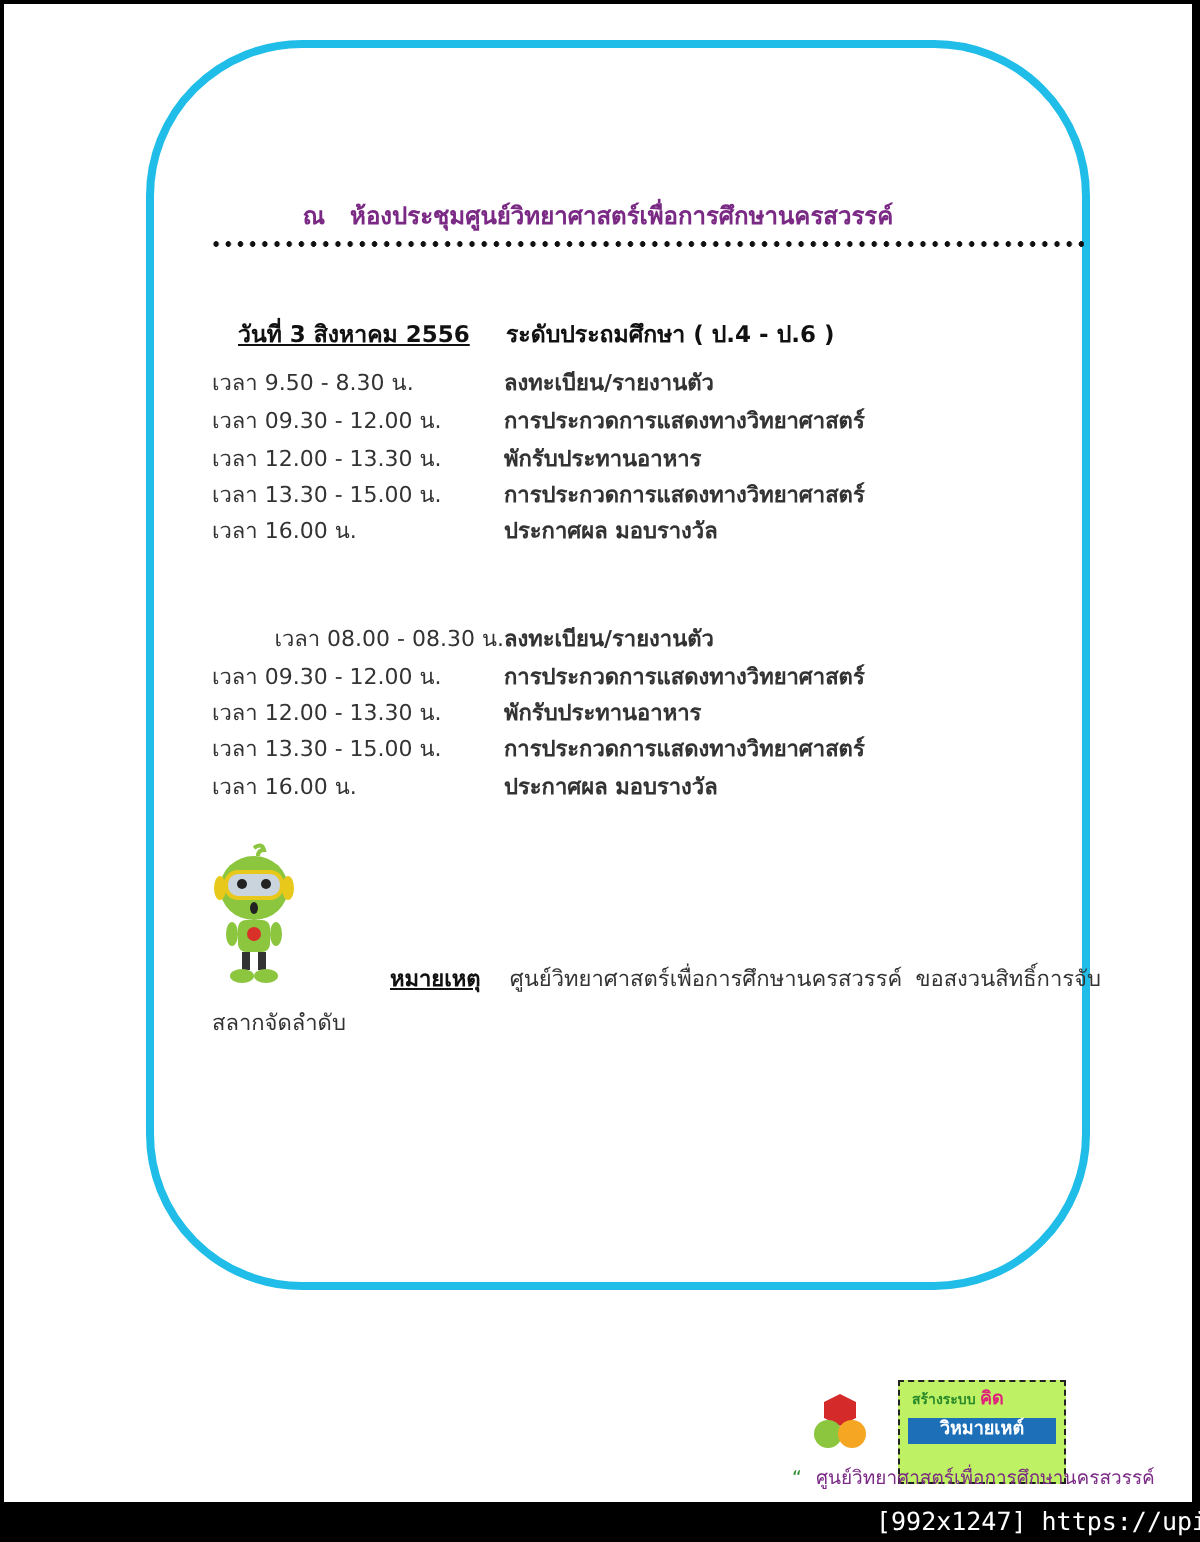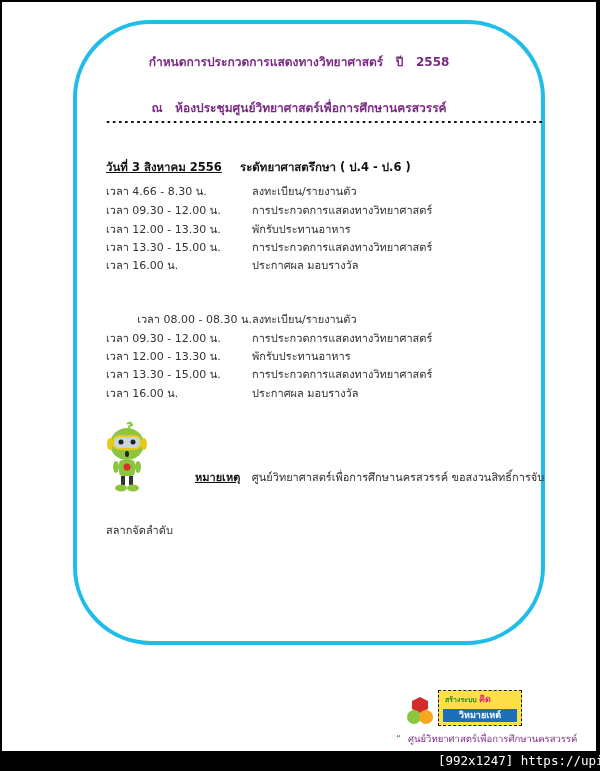--- a/index.html
+++ b/index.html
@@ -17,67 +17,66 @@
   .title-line {
     position:absolute; left:0; width:594px; text-align:center;
     color:#7a2a84; font-weight:bold; font-size:12px; white-space:pre;
   }
   .dots {
     position:absolute; left:103px; top:118px; width:437px; height:4px;
     background-image: radial-gradient(circle, #111 1.3px, transparent 1.5px);
     background-size:6.1px 4px; background-repeat:repeat-x;
   }
   .day-head {
-    position:absolute; left:104px; font-size:11.5px; color:#111; font-weight:bold;
+    position:absolute; left:117px; font-size:11.5px; color:#111; font-weight:bold;
   }
   .day-date { text-decoration:underline; }
   .day-level { position:absolute; left:134px; top:0; white-space:nowrap; }
   .row { position:absolute; left:104px; font-size:11px; color:#333; white-space:nowrap; }
   .row .time { display:inline-block; width:146px; }
-  .row .act { position:absolute; left:146px; top:0; }
+  .row .act { position:absolute; left:146px; top:0;font-weight:bold; }
   .mascot { position:absolute; left:100px; top:418px; width:50px; height:74px; }
   .note {
-    position:absolute; left:193px; top:466px; font-size:11px; color:#333; white-space:nowrap;
+    position:absolute; left:193px; top:478px; font-size:11px; color:#333; white-space:nowrap;font-family:Liberation Mono, monospace;
   }
   .note-label { font-weight:bold; text-decoration:underline; color:#111; margin-right:8px; }
-  .note-cont { position:absolute; left:104px; top:519px; font-size:11px; color:#333; }
+  .note-cont { position:absolute; left:104px; top:500px; font-size:11px; color:#333; }
   .logo-cubes { position:absolute; left:404px; top:693px; width:28px; height:30px; }
   .logo-banner {
-    position:absolute; left:436px; top:688px; width:84px; height:36px;
-    border:1.5px dashed #222; box-sizing:border-box; background:#fde047;
+    position:absolute; left:447px; top:688px; width:84px; height:52px;
+    border:1.5px dashed #222; box-sizing:border-box; background:#bef264;
   }
   .banner-top { position:absolute; left:6px; top:3px; font-size:7px; color:#2a8a2a; font-weight:bold; white-space:nowrap; }
   .banner-think { position:absolute; left:40px; top:1px; font-size:9px; color:#e0207a; font-weight:bold; }
   .banner-bottom { position:absolute; left:4px; top:18px; width:74px; height:13px; background:#1d6fb8; color:#fff; font-size:9px; font-weight:bold; text-align:center; line-height:13px; }
   .footer-caption {
     position:absolute; left:394px; top:729px; font-size:9.5px; color:#7a2a84; font-weight:normal; white-space:nowrap;
   }
   .footer-caption .q { color:#2a8a2a; margin-right:4px; }
   .watermark {
     position:absolute; left:438px; top:753px; font-size:12.5px; color:#fff; white-space:nowrap;
     font-family:"DejaVu Sans Mono", monospace;
   }
 </style>
 </head>
 <body>
 
 <div class="page">
   <div class="frame"></div>
 
-  <div class="title-line" style="top:50px;">กำหนดการประกวดการแสดงทางวิทยาศาสตร์   ปี   2558</div>
   <div class="title-line" style="top:96px;">ณ   ห้องประชุมศูนย์วิทยาศาสตร์เพื่อการศึกษานครสวรรค์</div>
 
   <div class="dots"></div>
 
   <div class="day-head" style="top:156px;">
     <span class="day-date">วันที่ 3 สิงหาคม 2556</span>
-    <span class="day-level">ระดัทยาศาสตรึกษา ( ป.4 - ป.6 )</span>
+    <span class="day-level">ระดับประถมศึกษา ( ป.4 - ป.6 )</span>
   </div>
   <div class="row" style="top:180px;">
-    <span class="time">เวลา 4.66 - 8.30 น.</span>
+    <span class="time">เวลา 9.50 - 8.30 น.</span>
     <span class="act">ลงทะเบียน/รายงานตัว</span>
   </div>
   <div class="row" style="top:199px;">
     <span class="time">เวลา 09.30 - 12.00 น.</span>
     <span class="act">การประกวดการแสดงทางวิทยาศาสตร์</span>
   </div>
   <div class="row" style="top:218px;">
     <span class="time">เวลา 12.00  - 13.30 น.</span>
     <span class="act">พักรับประทานอาหาร</span>
   </div>

